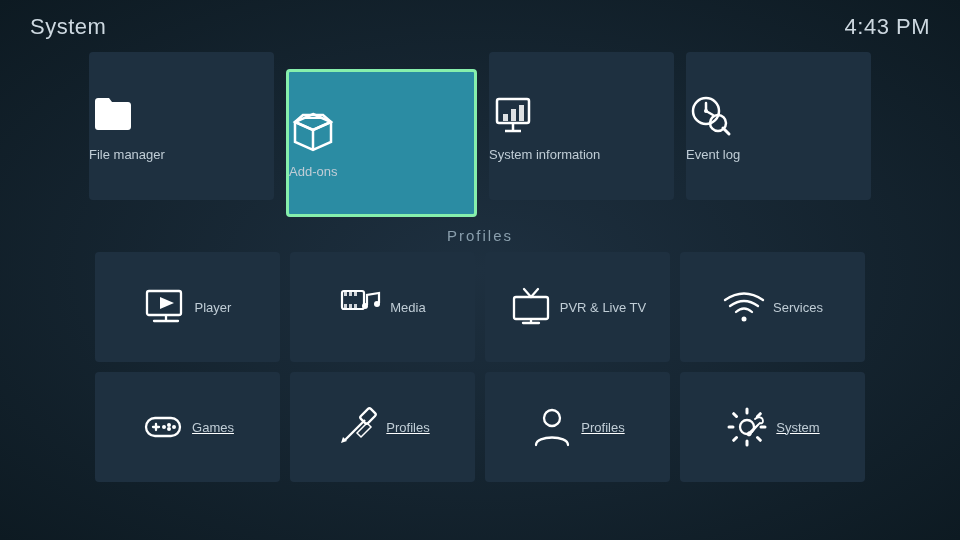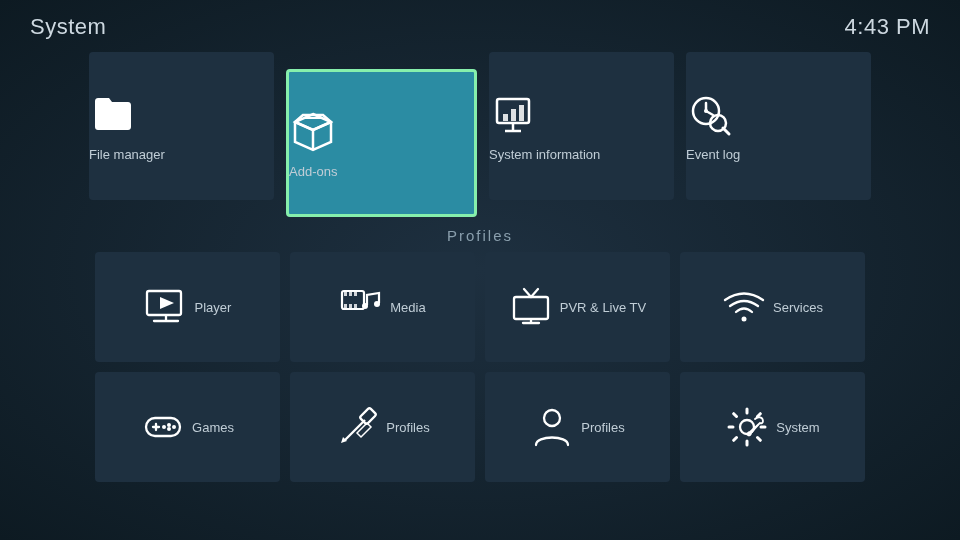--- a/index.html
+++ b/index.html
@@ -119,20 +119,21 @@
       gap: 10px;
       padding: 0 30px;
     }
 
     .settings-row {
       display: flex;
       justify-content: center;
       gap: 10px;
       padding: 0 18px;
       margin-top: 10px;
+      text-decoration: underline;
     }
 
     .stile {
       display: flex;
       flex-direction: row;
       align-items: center;
       justify-content: center;
       width: 185px;
       height: 110px;
       background: #1e3040;

